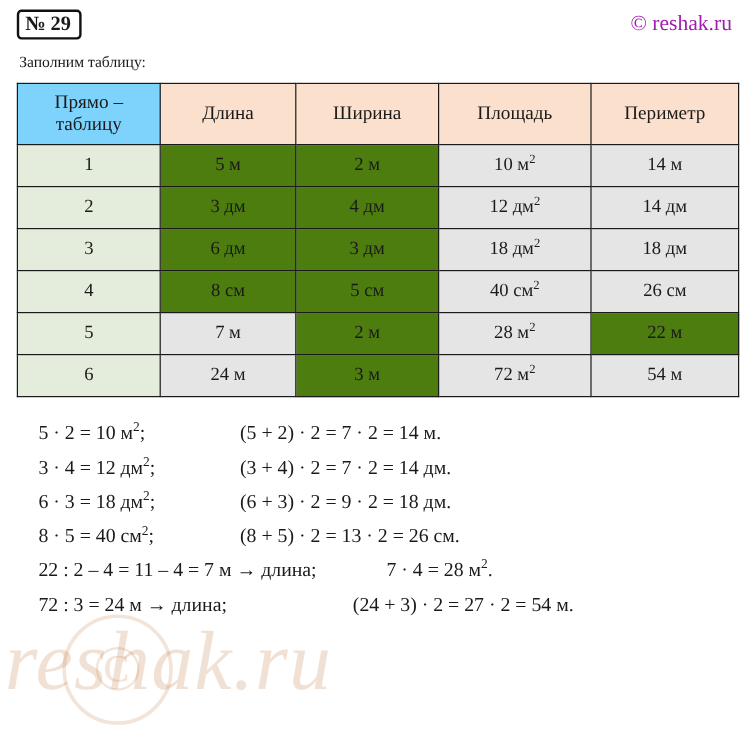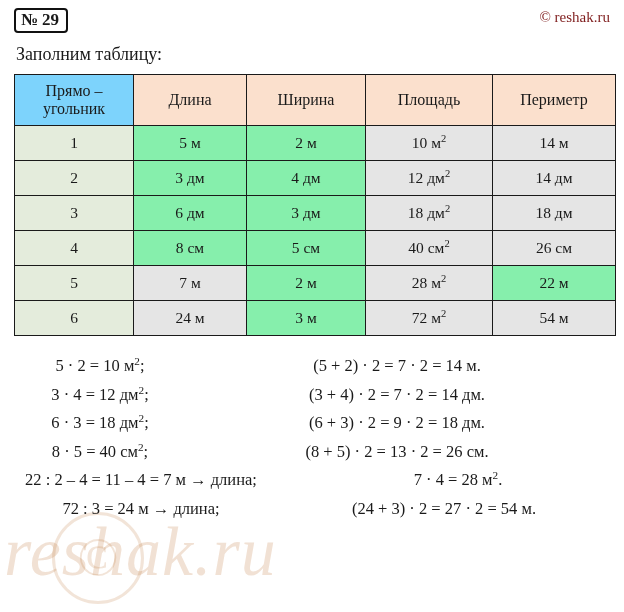--- a/index.html
+++ b/index.html
@@ -41,30 +41,30 @@
     font-weight: bold;
     font-family: "Liberation Serif", serif;
     line-height: 1.05;
     background: #fff;
   }
   .task-badge .num-sign {
     font-size: 17px;
     font-weight: bold;
   }
   .watermark-top {
-    font-size: 15px;
-    color: #7f1d1d;
+    font-size: 18px;
+    color: #a21caf;
     font-family: "Liberation Serif", serif;
     padding-top: 1px;
   }
 
   
   .intro {
     margin: 10px 0 9px 2px;
-    font-size: 18px;
+    font-size: 13px;
   }
 
   
   table.calc {
     border-collapse: collapse;
     width: 596px;
     table-layout: fixed;
     font-size: 15.5px;
   }
   table.calc th, table.calc td {
@@ -84,36 +84,35 @@
   table.calc thead th.first {
     background: #7dd3fc;
   }
   td.rowhead {
     background: #e4ecdc;
   }
   td.filled {
     background: #e5e5e5;
   }
   td.plain {
-    background: #86efac;
+    background: #4d7c0f;
   }
   sup {
     font-size: 0.68em;
     vertical-align: super;
     line-height: 0;
   }
 
   
   .solution {
     margin-top: 20px;
-    margin-left: 2px;
+    margin-left: 18px;
     font-size: 16.5px;
     position: relative;
     z-index: 2;
-    text-align: center;
   }
   .sol-line {
     display: flex;
     align-items: baseline;
     height: 28.5px;
     white-space: nowrap;
   }
   .sol-left {
     width: 168px;
     flex: 0 0 168px;
@@ -171,21 +170,21 @@
     <div class="watermark-top">© reshak.ru</div>
   </div>
 
   <div class="intro">Заполним таблицу:</div>
 
   <table class="calc">
     <thead>
       <tr>
         <th class="first" style="width:118px">
           <span>Прямо –</span><br>
-          <span>угольник</span>
+          <span>таблицу</span>
         </th>
         <th style="width:112px">Длина</th>
         <th style="width:118px">Ширина</th>
         <th style="width:126px">Площадь</th>
         <th style="width:122px">Периметр</th>
       </tr>
     </thead>
     <tbody>
       <tr>
         <td class="rowhead">1</td>

